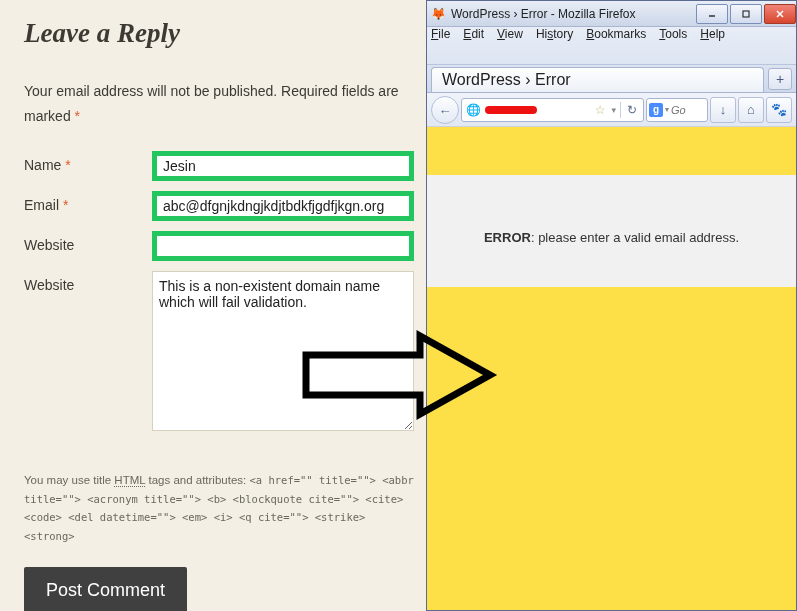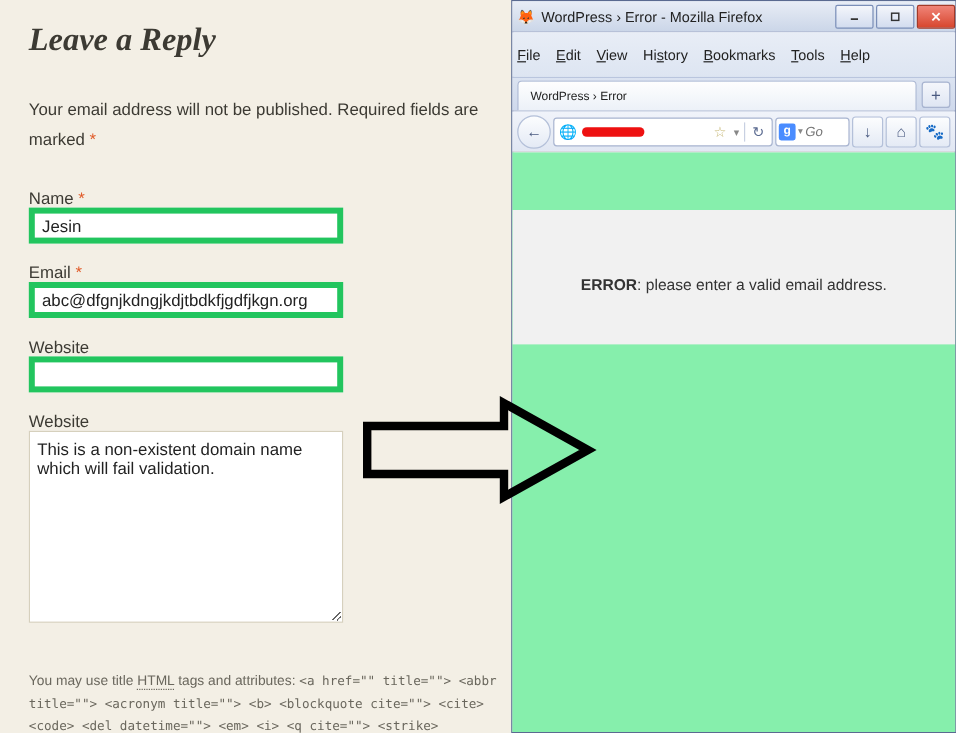--- a/index.html
+++ b/index.html
@@ -32,21 +32,20 @@
     font-size: 14px;
     color: #3c3a33;
     line-height: 1.8;
     margin-bottom: 22px;
   }
   .req { color: #e05a28; }
   .field-row {
     display: flex;
     align-items: flex-start;
     margin-bottom: 10px;
-    flex-direction: column;
   }
   .field-row label {
     width: 128px;
     padding-top: 6px;
     font-size: 14px;
     color: #3c3a33;
   }
   .text-input {
     width: 262px;
     height: 30px;
@@ -139,21 +138,21 @@
   .win-btn.close-b {
     background: linear-gradient(#f08478, #d7462e);
     border-color: #a33a28;
     color: #fff;
     font-weight: bold;
   }
   .menubar {
     height: 38px;
     background: linear-gradient(#e8edf6, #dde5f2);
     display: flex;
-    align-items: center;
+    align-items: flex-start;
     padding: 0 4px;
     font-size: 12px;
     color: #222;
     border-bottom: 1px solid #b9c5de;
   }
   .menubar span { margin-right: 13px; cursor: default; }
   .menubar span u { text-decoration: underline; }
   .tabstrip {
     height: 28px;
     background: linear-gradient(#dbe3f1, #cfd9ec);
@@ -164,21 +163,21 @@
   }
   .browser-tab {
     height: 24px;
     background: linear-gradient(#fefefe, #ecf1f8);
     border: 1px solid #a8b4d0;
     border-bottom: none;
     border-radius: 4px 4px 0 0;
     display: flex;
     align-items: center;
     padding: 12px 10px;
-    font-size: 10px;
+    font-size: 16px;
     color: #222;
     min-width: 0;
     flex: 1;
     margin-right: 4px;
   }
   .newtab-btn {
     width: 24px; height: 22px;
     background: linear-gradient(#f4f6fb, #dfe6f3);
     border: 1px solid #a8b4d0;
     border-radius: 3px;
@@ -255,21 +254,21 @@
   .searchbox input {
     border: none; outline: none;
     width: 30px;
     font-size: 11px;
     color: #9aa4b8;
     background: transparent;
     font-style: italic;
   }
   .browser-content {
     flex: 1;
-    background: #86efac;
+    background: #fde047;
     position: relative;
     overflow: hidden;
   }
   .gray-band {
     position: absolute;
     top: 48px; left: 0; right: 0;
     height: 112px;
     background: #f1f1f1;
   }
   .error-msg {

